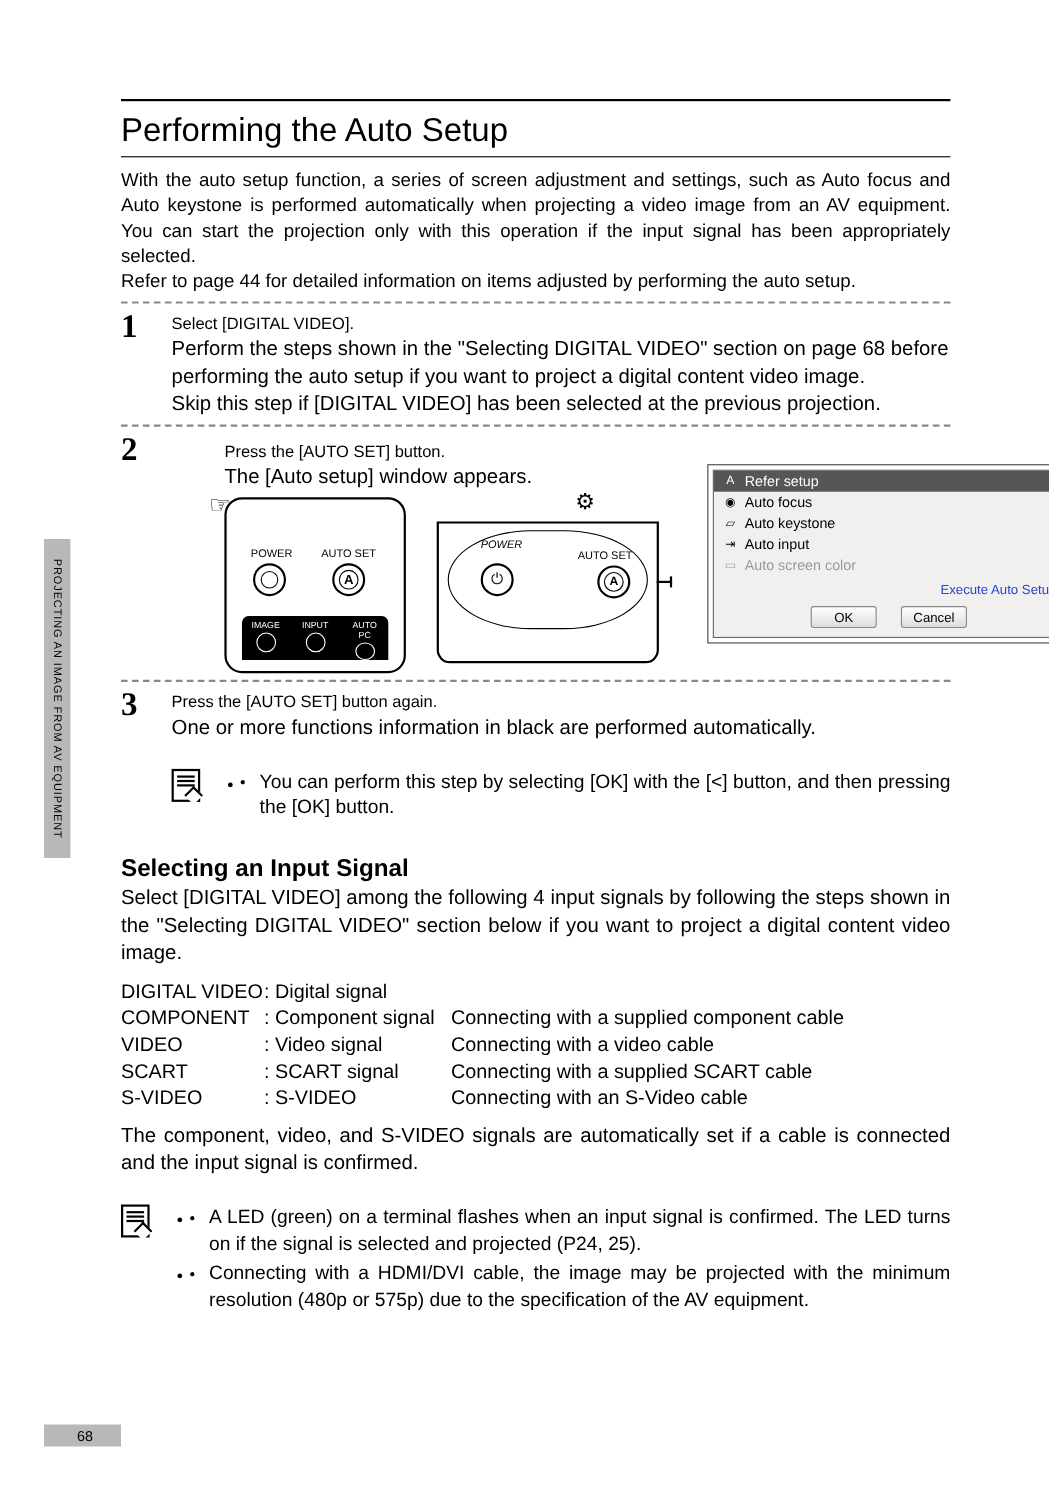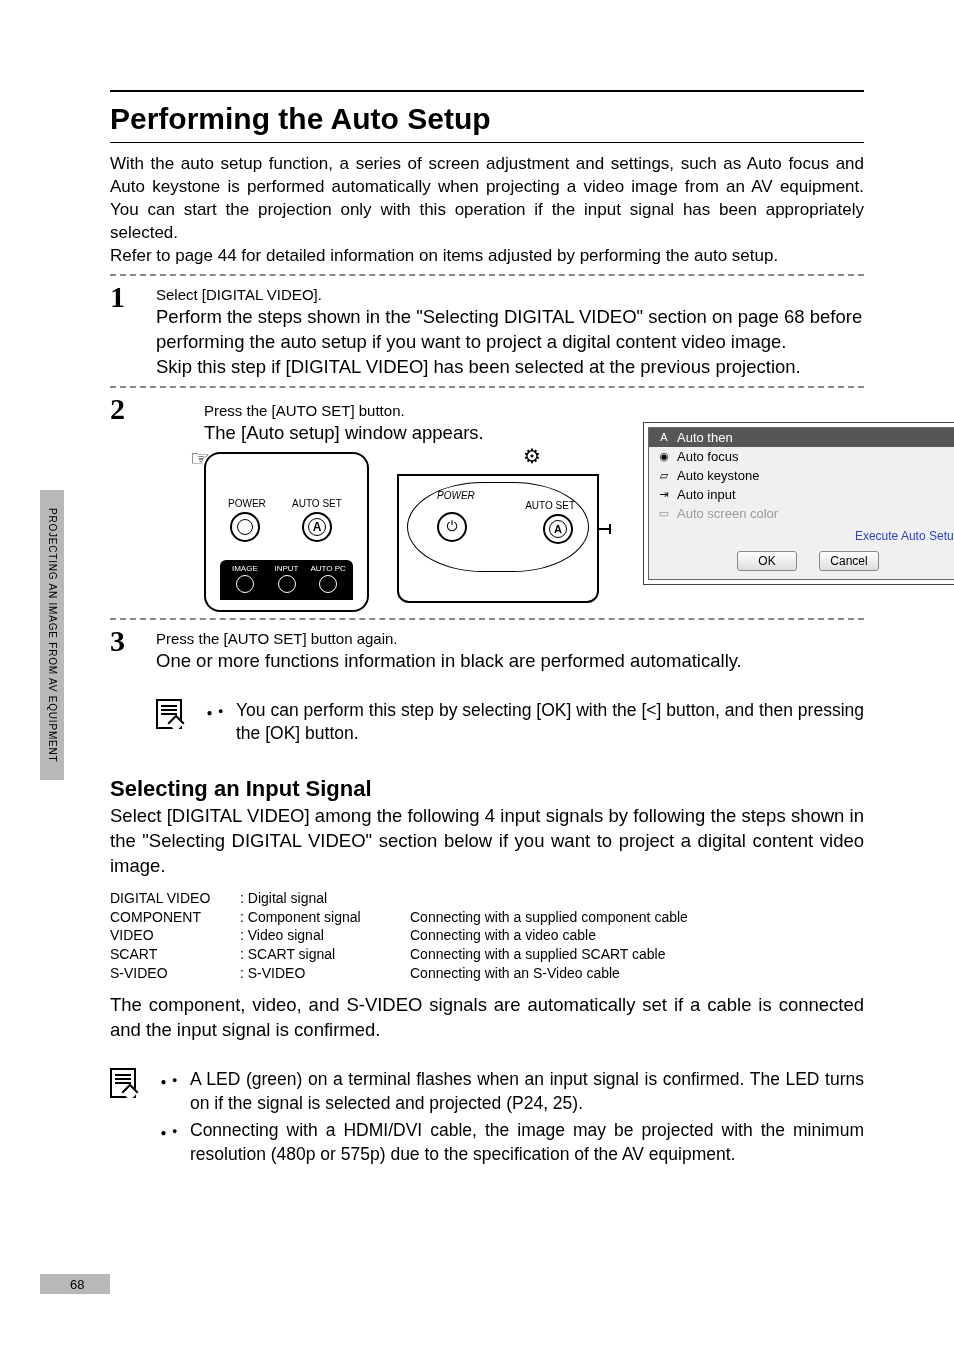--- a/index.html
+++ b/index.html
@@ -43,21 +43,21 @@
     font-size:10px;
     letter-spacing:0.8px;
     color:#000;
     font-weight:400;
     white-space:nowrap;
   }
 
   
   h1.title {
     font-size:30px;
-    font-weight:bold;
+    font-weight:normal;
     margin:0 0 6px 0;
     border-top: 2.5px solid #000;
     border-bottom: 1.5px solid #000;
     padding: 10px 0 6px 0;
   }
 
   .intro {
     font-size:17px;
     line-height:1.35;
     text-align:justify;
@@ -114,21 +114,21 @@
   .remote .btn-circle {
     position:absolute; width:30px; height:30px; border:2px solid #000; border-radius:50%;
   }
   .remote .power-btn { left:24px; top:58px; }
   .remote .power-btn::after{content:""; position:absolute; inset:5px; border:1.5px solid #000; border-radius:50%;}
   .remote .autoset-btn { left:96px; top:58px; background:#fff;}
   .remote .autoset-btn .a {
     position:absolute; inset:4px; border:1.5px solid #000; border-radius:50%;
     display:flex;align-items:center;justify-content:center; font-weight:bold; font-size:12px;
   }
-  .remote .bottom-row { position:absolute; left:14px; right:14px; bottom:10px; height:40px; background:#000; border-radius:6px 6px 0 0; display:flex; gap:4px; padding:4px 6px 0 6px;}
+  .remote .bottom-row { position:absolute; left:14px; right:14px; bottom:10px; height:40px; background:#000; border-radius:6px 6px 0 0; display:flex; gap:14px; padding:4px 6px 0 6px;}
   .remote .bottom-row .cell { flex:1; color:#fff; font-size:8px; text-align:center; display:flex; flex-direction:column; align-items:center; gap:2px;}
   .remote .bottom-row .cell .ring{width:18px;height:18px;border:1.5px solid #fff;border-radius:50%;}
 
   
   .toppanel {
     width:210px; height:155px; position:relative;
   }
   .toppanel .frame {
     position:absolute; left:4px; right:4px; top:22px; bottom:4px;
     border:2px solid #000; border-radius:0 0 12px 12px;
@@ -182,33 +182,33 @@
 
   h2.sub {
     font-size:22px;
     margin: 26px 0 2px 0;
   }
   .sub-intro {
     font-size:18.5px; line-height:1.35; text-align:justify; margin:0 0 10px 0;
   }
 
   
-  .sig-table { font-size:14px; line-height:1.35; }
+  .sig-table { font-size:18px; line-height:1.35; }
   .sig-row { display:flex; }
   .sig-col1 { flex:0 0 130px; }
   .sig-col2 { flex:0 0 170px; }
   .sig-col3 { flex:1; text-align:justify;}
   .sig-col1, .sig-col2 { white-space:nowrap; }
 
   .after-table { font-size:18.5px; line-height:1.35; text-align:justify; margin-top:10px;}
 
   
   .page-num-bar {
     position:absolute;
-    left:40px; bottom:58px;
+    left:40px; bottom:37px;
     width:70px; height:20px;
     background: var(--grey-tab);
     display:flex; align-items:center; padding-left:30px;
     font-size:13px;
   }
 </style>
 </head>
 <body>
 
 <div class="page">
@@ -284,21 +284,21 @@
             </div>
           </div>
         </div>
 
         <div class="dialog">
           <div class="dlg-outline">
             <div class="dlg-inner">
               <div class="dlg-list" id="dlg-list">
                   <div class="row sel">
                     <span class="ic">A</span>
-                    <span>Auto then</span>
+                    <span>Refer setup</span>
                   </div>
                   <div class="row">
                     <span class="ic">◉</span>
                     <span>Auto focus</span>
                   </div>
                   <div class="row">
                     <span class="ic">▱</span>
                     <span>Auto keystone</span>
                   </div>
                   <div class="row">

